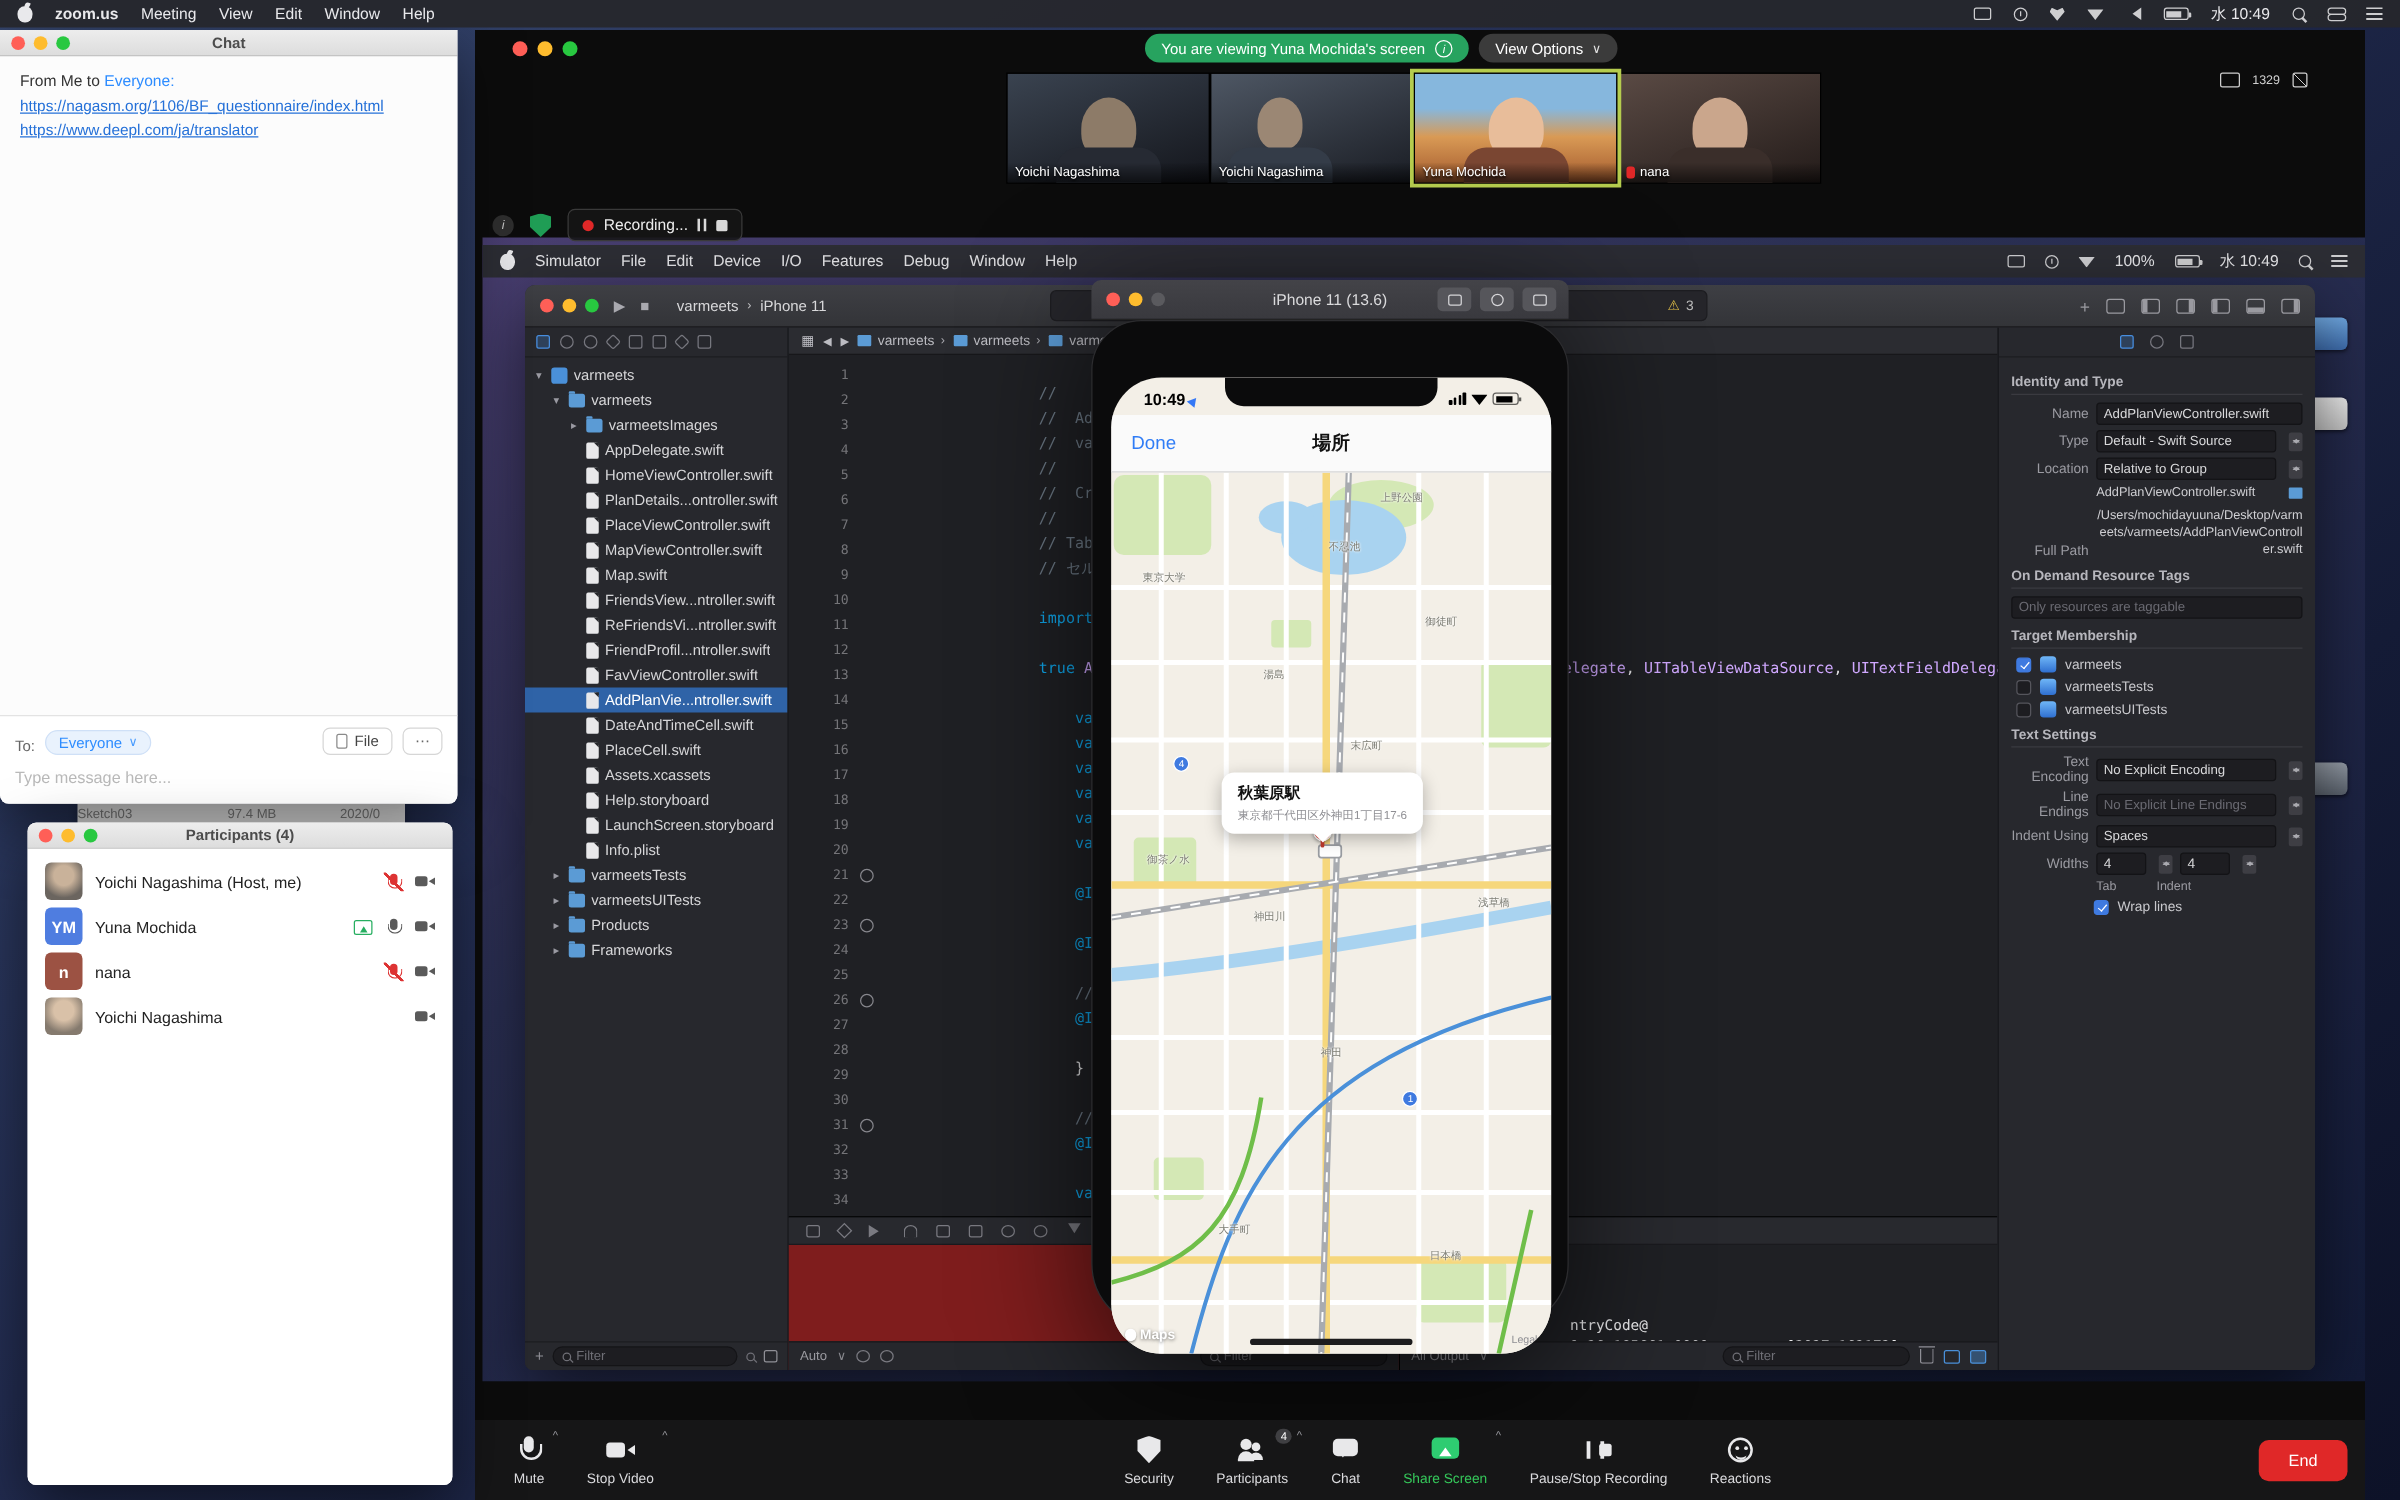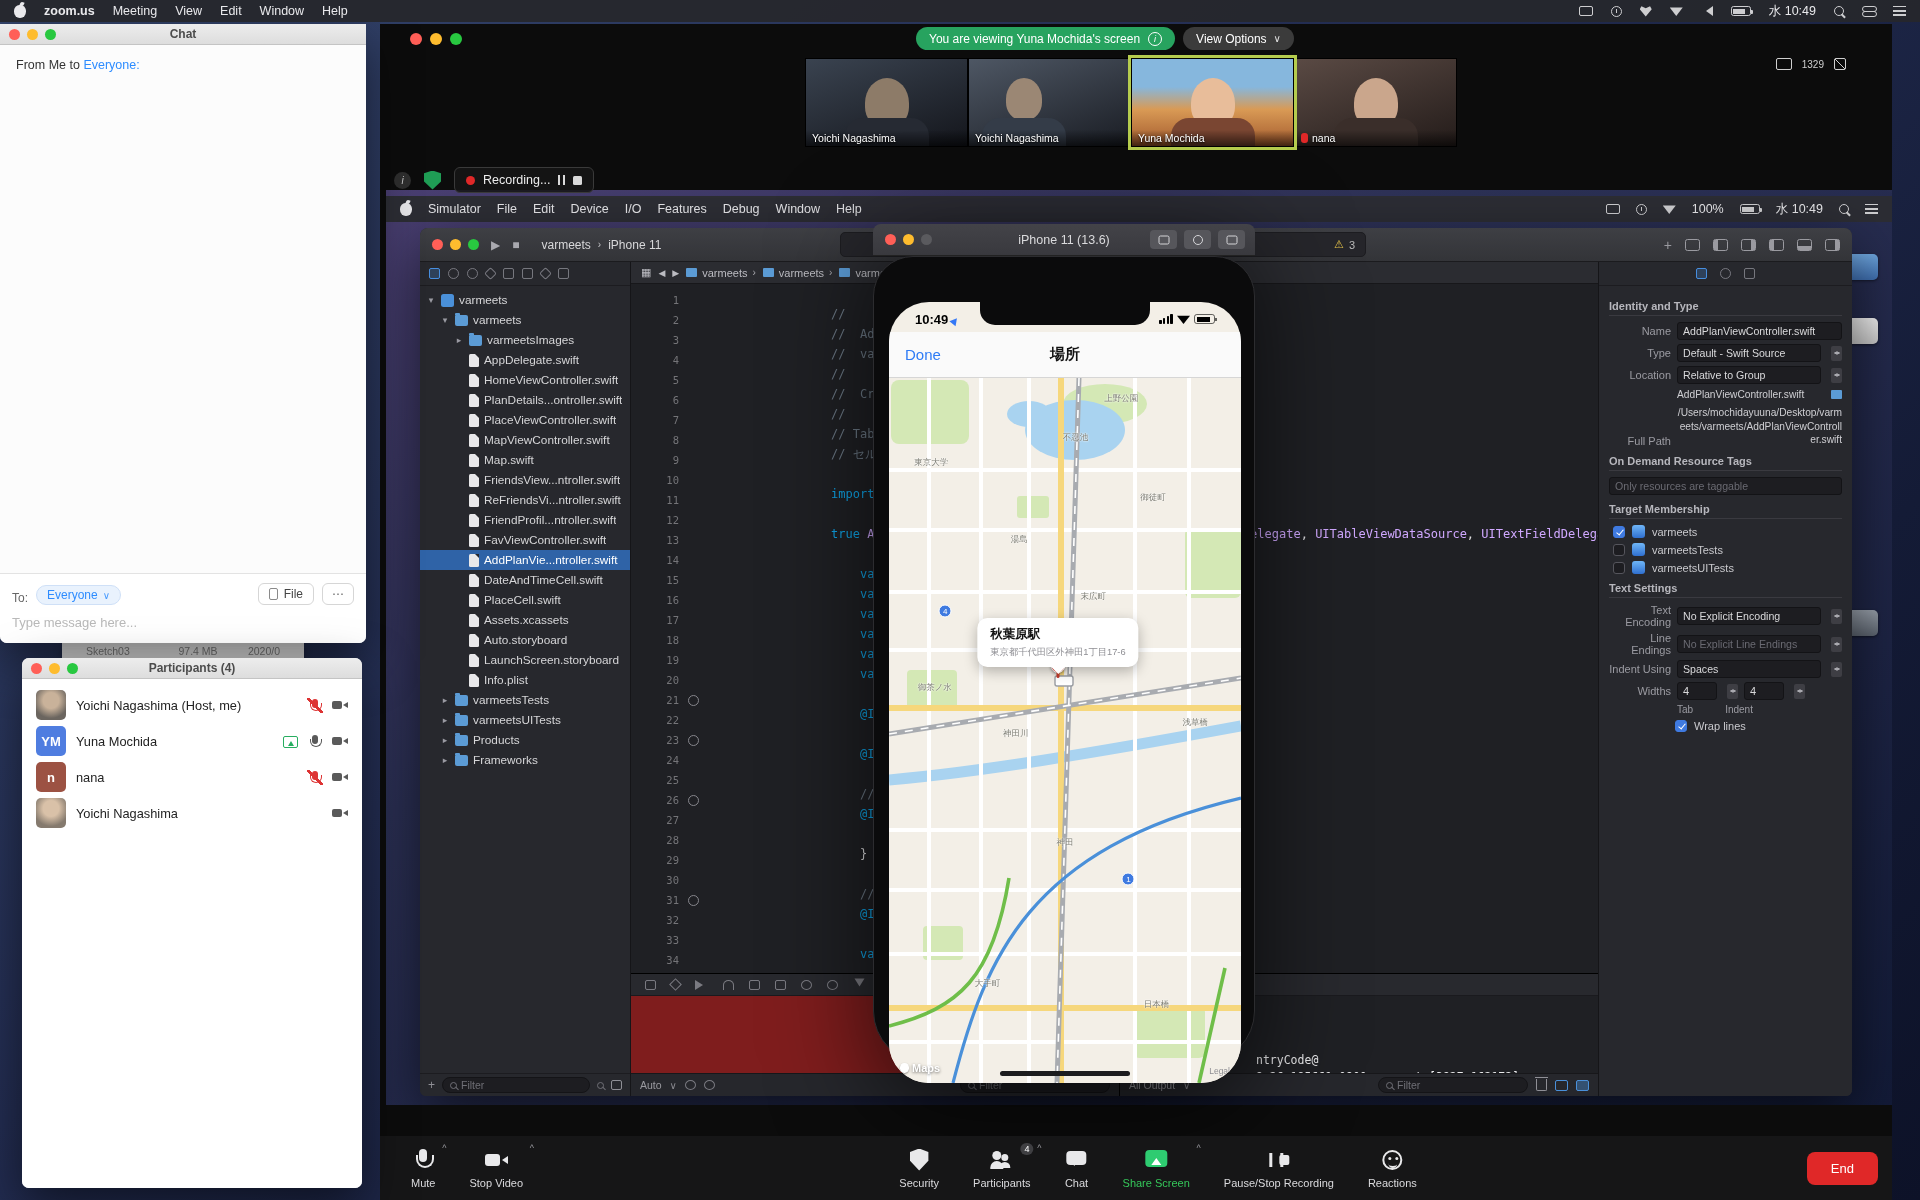--- a/index.html
+++ b/index.html
@@ -45,22 +45,22 @@
 .chatlink{display:block;color:#2470d8;text-decoration:underline;font-size:12.3px;word-break:break-all;margin-top:2px}
 .chatfoot{border-top:1px solid #e3e3e3;background:#fff;padding:9px 12px 12px}
 .torow{display:flex;align-items:flex-end;gap:8px;font-size:12px;color:#666}
 .topill{background:#e9f2fd;color:#2d8cff;border:1px solid #cfe0f7;border-radius:11px;padding:2px 10px;font-size:12px;display:inline-flex;gap:5px;align-items:center}
 .filebtn{margin-left:auto;display:inline-flex;align-items:center;gap:6px;border:1px solid #d6d6d6;border-radius:6px;padding:3px 10px;font-size:12px;color:#444;background:#fff}
 .i-doc{display:inline-block;width:9px;height:12px;border:1.2px solid #8a8a8a;border-radius:2px}
 .dotsbtn{border:1px solid #d6d6d6;border-radius:6px;padding:3px 9px;color:#666;background:#fff;font-size:12px}
 .msginput{margin-top:10px;border:none;outline:none;width:100%;font-size:13px;color:#444;background:transparent;font-family:"Liberation Sans",sans-serif}
 .msginput::placeholder{color:#b9b9b9}
 
-#finderfrag{position:absolute;left:62px;top:643px;width:242px;height:16px;background:#fff;z-index:20;
-display:flex;align-items:center;font-size:10.5px;color:#8a8a8a;padding:0 24px;box-shadow:0 2px 8px rgba(0,0,0,.3)}
+#finderfrag{position:absolute;left:62px;top:643px;width:262px;height:16px;background:#fff;z-index:20;
+display:flex;align-items:center;font-size:10.5px;color:#8a8a8a;padding:0 0;box-shadow:0 2px 8px rgba(0,0,0,.3)}
 #finderfrag .c1{width:120px}#finderfrag .c2{width:90px}
 
 #partwin{left:22px;top:658px;width:340px;height:530px}
 .plist{flex:1;background:#fff;padding-top:8px}
 .prow{display:flex;align-items:center;height:36px;padding:0 14px;gap:10px}
 .pav{width:30px;height:30px;min-width:30px;border-radius:5px;color:#fff;font-size:13px;display:flex;align-items:center;justify-content:center;font-weight:bold}
 .pav.ph1{background:radial-gradient(circle at 50% 35%,#c9b29a 0 32%,#6b655f 72%)}
 .pav.ph2{background:radial-gradient(circle at 50% 35%,#d9c1a8 0 32%,#857a6e 72%)}
 .pav.blue{background:#4f7de0}
 .pav.brown{background:#9c5243}
@@ -558,21 +558,21 @@
 
                 <div class="trow d2">
                   <span class="disc"></span>
                   <span class="ti doc"></span>
                   <span style="overflow:hidden;text-overflow:ellipsis">Assets.xcassets</span>
                 </div>
 
                 <div class="trow d2">
                   <span class="disc"></span>
                   <span class="ti doc"></span>
-                  <span style="overflow:hidden;text-overflow:ellipsis">Auto.storyboard</span>
+                  <span style="overflow:hidden;text-overflow:ellipsis">Help.storyboard</span>
                 </div>
 
                 <div class="trow d2">
                   <span class="disc"></span>
                   <span class="ti doc"></span>
                   <span style="overflow:hidden;text-overflow:ellipsis">LaunchScreen.storyboard</span>
                 </div>
 
                 <div class="trow d2">
                   <span class="disc"></span>
@@ -1229,20 +1229,23 @@
         <i class="r"></i>
         <i class="y"></i>
         <i class="g"></i>
       </span>
       <span class="wtitle">Chat</span>
     </div>
     <div class="chatbody">
       <div>
         <span>From Me to </span><span class="blue">Everyone:</span>
       </div>
+      <span>
+        
+      <a class="chatlink">https://nagasm.org/1106/BF_questionnaire/index.html</a><a class="chatlink">https://www.deepl.com/ja/translator</a></span>
     </div>
     <div class="chatfoot">
       <div class="torow">
         <span>To:</span>
         <span class="topill">
           <span>Everyone</span>
           <span class="chev">∨</span>
         </span>
         <span class="filebtn">
           <span class="i-doc"></span>

